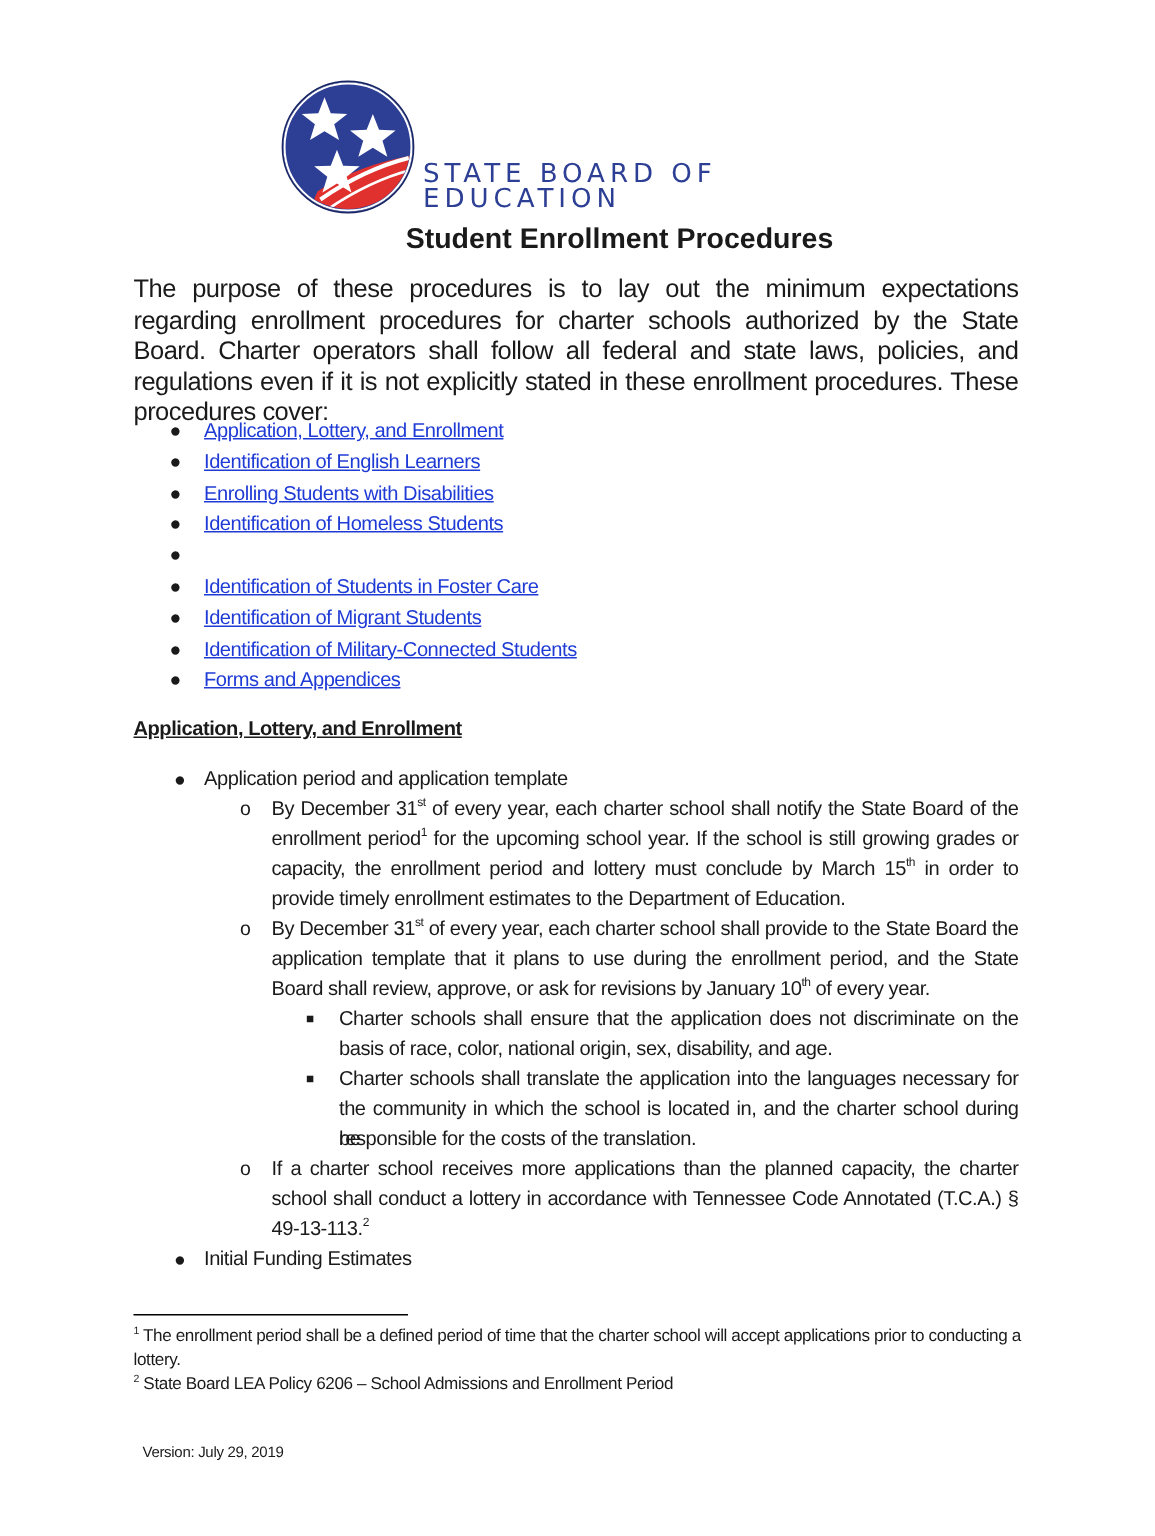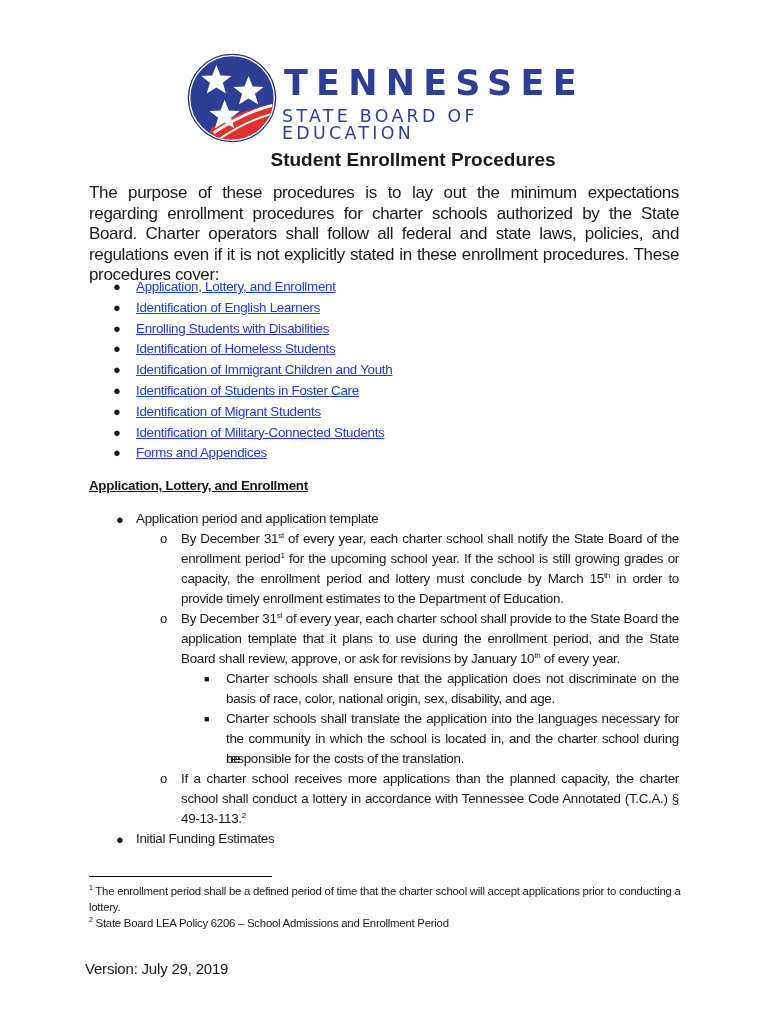--- a/index.html
+++ b/index.html
@@ -47,21 +47,21 @@
     .body-block { position: absolute; left: 0; top: 0; width: 770px; }
     .line { position: absolute; font-size: 13.4px; line-height: 20px; white-space: nowrap; letter-spacing: -0.3px; }
     .just { text-align: justify; text-align-last: justify; white-space: normal; }
     .marker { position: absolute; font-size: 13px; line-height: 20px; }
     sup { font-size: 8px; line-height: 0; vertical-align: super; }
 
     .footnote-rule { position: absolute; left: 89px; top: 876px; width: 183px; height: 1px; background: #000; }
     .footnotes { position: absolute; left: 89px; top: 883px; width: 600px; font-size: 11.4px; line-height: 16px; letter-spacing: -0.25px; }
     .footnotes sup { font-size: 7px; }
 
-    .version { position: absolute; left: 85px; top: 959px; font-size: 15px; line-height: 20px; letter-spacing: -0.2px; }
+    .version { position: absolute; left: 95px; top: 959px; font-size: 10px; line-height: 20px; letter-spacing: -0.2px; }
   </style>
 </head>
 <body>
 
 <div class="page">
 
   <div class="logo">
     <svg class="logo-emblem" viewBox="0 0 100 100">
       <defs>
           <clipPath id="cc">
@@ -73,36 +73,35 @@
         <path d="M20 100 L28 82 Q60 62 98 56 L100 100 Z" fill="#e0312f"></path>
         <path d="M30 88 Q62 66 94 58" stroke="#ffffff" stroke-width="3" fill="none"></path>
         <path d="M34 96 Q66 74 98 66" stroke="#ffffff" stroke-width="2" fill="none"></path>
       </g>
       <circle cx="50" cy="50" r="46" fill="none" stroke="#ffffff" stroke-width="1.5"></circle>
       <circle cx="50" cy="50" r="47.5" fill="none" stroke="#1a2766" stroke-width="1.2"></circle>
       <polygon fill="#ffffff" points="33,14 37.5,25.5 49.5,26 40,33.5 43.5,45 33,38.5 22.5,45 26,33.5 16.5,26 28.5,25.5"></polygon>
       <polygon fill="#ffffff" points="68,26 72.5,37.5 84.5,38 75,45.5 78.5,57 68,50.5 57.5,57 61,45.5 51.5,38 63.5,37.5"></polygon>
       <polygon fill="#ffffff" points="42,52 46.5,63.5 58.5,64 49,71.5 52.5,83 42,76.5 31.5,83 35,71.5 25.5,64 37.5,63.5"></polygon>
     </svg>
-    <div class="logo-title">TENNESSEE</div>
     <div class="logo-sub">STATE BOARD OF EDUCATION</div>
   </div>
 
   <div class="title">Student Enrollment Procedures</div>
 
   <div class="intro">
     <p>The purpose of these procedures is to lay out the minimum expectations regarding enrollment procedures for charter schools authorized by the State Board. Charter operators shall follow all federal and state laws, policies, and regulations even if it is not explicitly stated in these enrollment procedures. These procedures cover:</p>
   </div>
 
   <ul class="toc">
     <li><span class="bullet">●</span><a>Application, Lottery, and Enrollment</a></li>
     <li><span class="bullet">●</span><a>Identification of English Learners</a></li>
     <li><span class="bullet">●</span><a>Enrolling Students with Disabilities</a></li>
     <li><span class="bullet">●</span><a>Identification of Homeless Students</a></li>
-    <li><span class="bullet">●</span><a>Identification of Immigrant Children and Youth</a></li>
+    <li><span class="bullet">●</span></li>
     <li><span class="bullet">●</span><a>Identification of Students in Foster Care</a></li>
     <li><span class="bullet">●</span><a>Identification of Migrant Students</a></li>
     <li><span class="bullet">●</span><a>Identification of Military-Connected Students</a></li>
     <li><span class="bullet">●</span><a>Forms and Appendices</a></li>
   </ul>
 
   <div class="section-head">Application, Lottery, and Enrollment</div>
 
   <div class="body-block">
 

